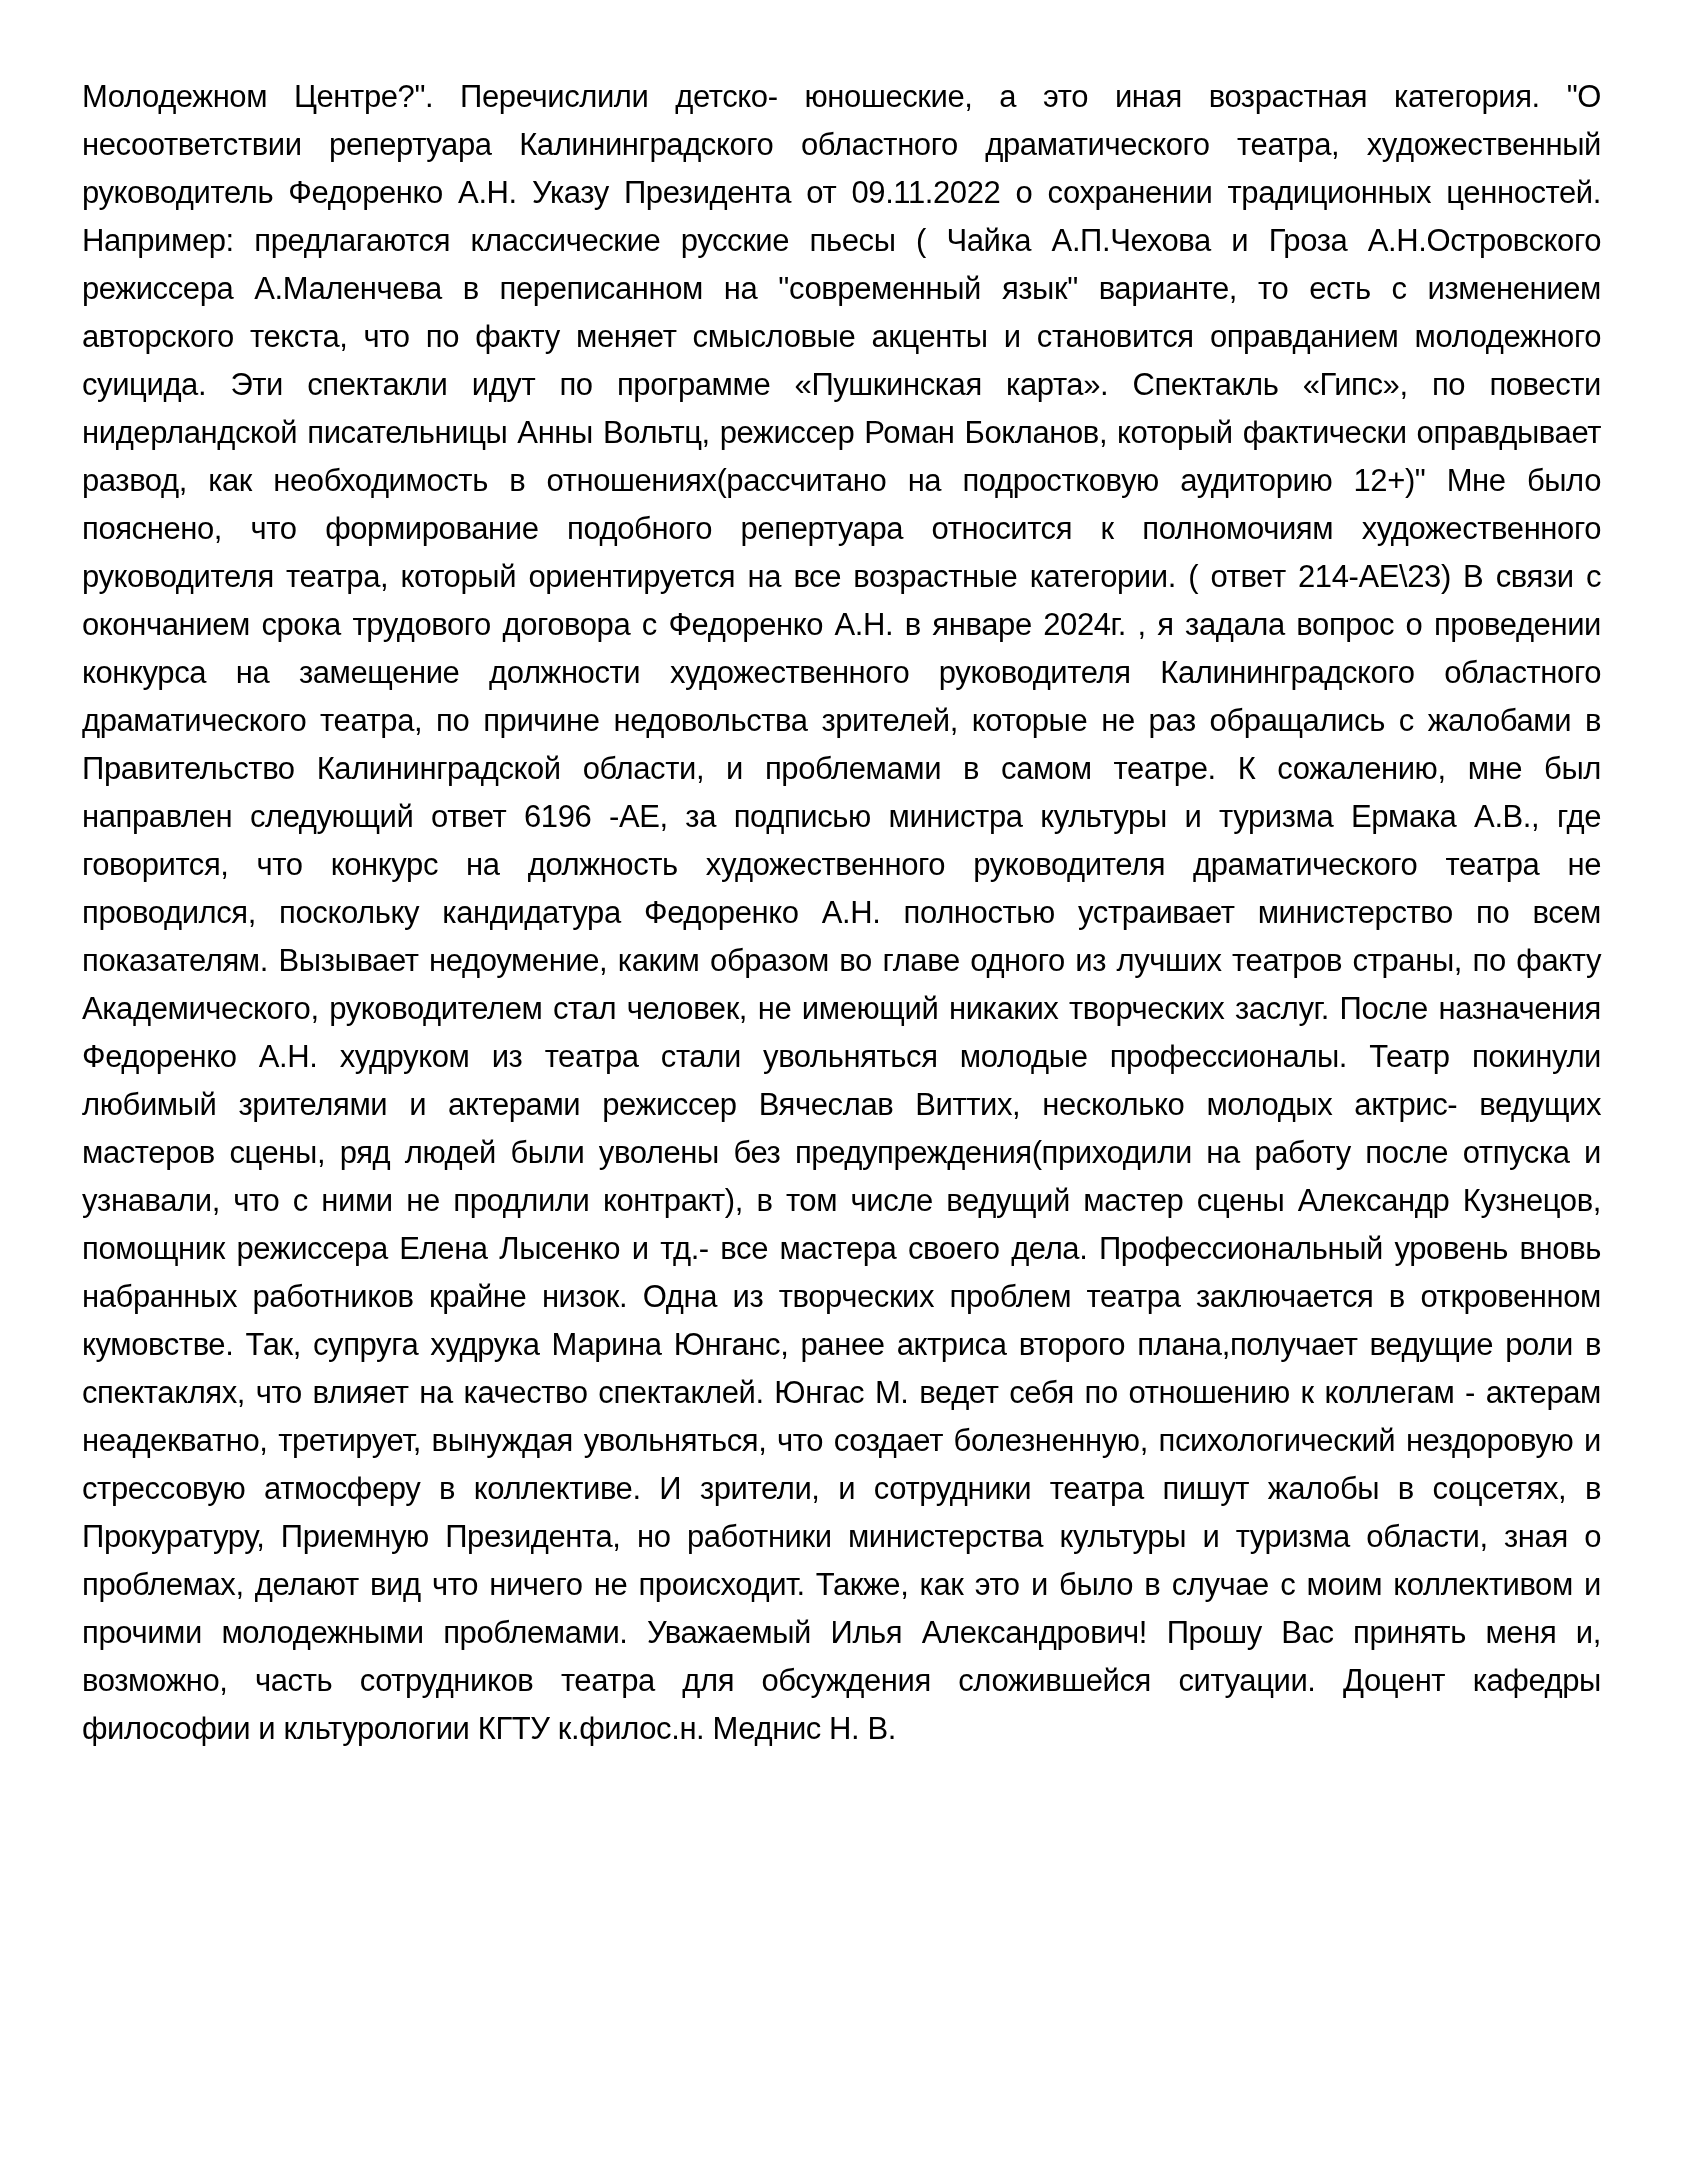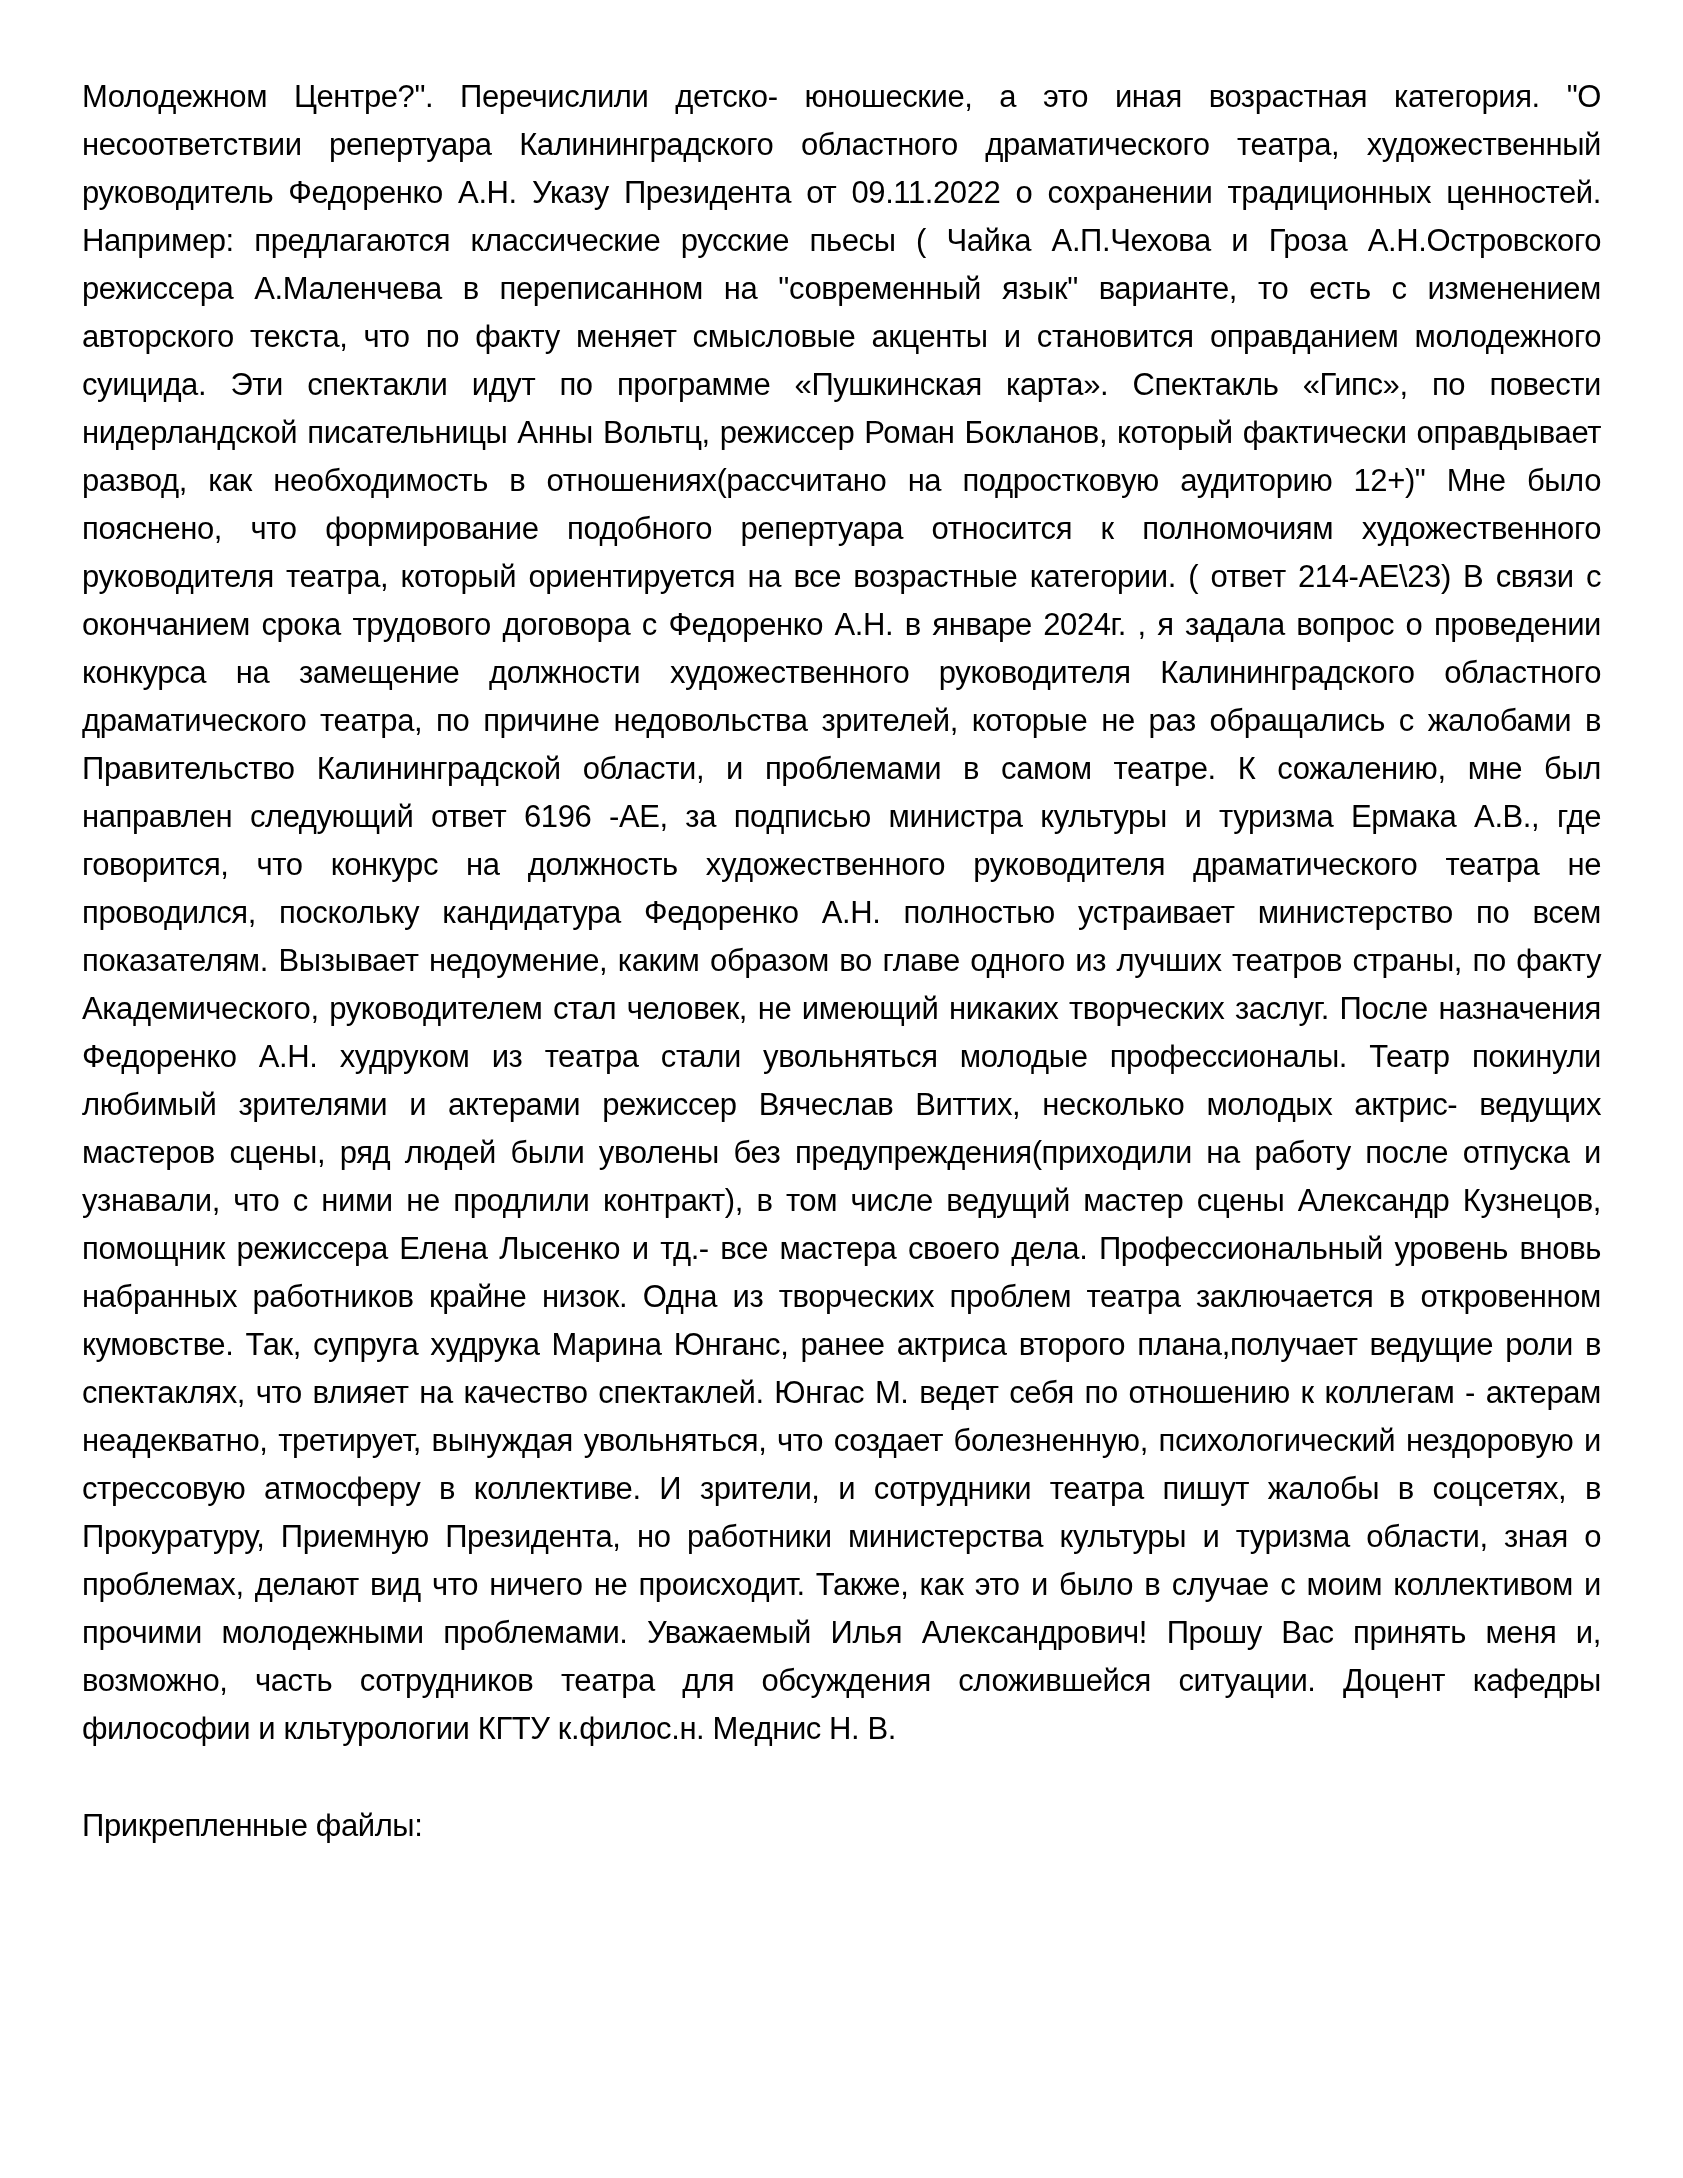--- a/index.html
+++ b/index.html
@@ -38,15 +38,14 @@
     letter-spacing: -0.4px;
     color: #000000;
     text-align: left;
   }
 </style>
 </head>
 <body>
 
 <div class="page">
   <p class="body-text">Молодежном Центре?". Перечислили детско- юношеские, а это иная возрастная категория. "О несоответствии репертуара Калининградского областного драматического театра, художественный руководитель Федоренко А.Н. Указу Президента от 09.11.2022 о сохранении традиционных ценностей. Например: предлагаются классические русские пьесы ( Чайка А.П.Чехова и Гроза А.Н.Островского режиссера А.Маленчева в переписанном на "современный язык" варианте, то есть с изменением авторского текста, что по факту меняет смысловые акценты и становится оправданием молодежного суицида. Эти спектакли идут по программе «Пушкинская карта». Спектакль «Гипс», по повести нидерландской писательницы Анны Вольтц, режиссер Роман Бокланов, который фактически оправдывает развод, как необходимость в отношениях(рассчитано на подростковую аудиторию 12+)" Мне было пояснено, что формирование подобного репертуара относится к полномочиям художественного руководителя театра, который ориентируется на все возрастные категории. ( ответ 214-АЕ\23) В связи с окончанием срока трудового договора с Федоренко А.Н. в январе 2024г. , я задала вопрос о проведении конкурса на замещение должности художественного руководителя Калининградского областного драматического театра, по причине недовольства зрителей, которые не раз обращались с жалобами в Правительство Калининградской области, и проблемами в самом театре. К сожалению, мне был направлен следующий ответ 6196 -АЕ, за подписью министра культуры и туризма Ермака А.В., где говорится, что конкурс на должность художественного руководителя драматического театра не проводился, поскольку кандидатура Федоренко А.Н. полностью устраивает министерство по всем показателям. Вызывает недоумение, каким образом во главе одного из лучших театров страны, по факту Академического, руководителем стал человек, не имеющий никаких творческих заслуг. После назначения Федоренко А.Н. худруком из театра стали увольняться молодые профессионалы. Театр покинули любимый зрителями и актерами режиссер Вячеслав Виттих, несколько молодых актрис- ведущих мастеров сцены, ряд людей были уволены без предупреждения(приходили на работу после отпуска и узнавали, что с ними не продлили контракт), в том числе ведущий мастер сцены Александр Кузнецов, помощник режиссера Елена Лысенко и тд.- все мастера своего дела. Профессиональный уровень вновь набранных работников крайне низок. Одна из творческих проблем театра заключается в откровенном кумовстве. Так, супруга худрука Марина Юнганс, ранее актриса второго плана,получает ведущие роли в спектаклях, что влияет на качество спектаклей. Юнгас М. ведет себя по отношению к коллегам - актерам неадекватно, третирует, вынуждая увольняться, что создает болезненную, психологический нездоровую и стрессовую атмосферу в коллективе. И зрители, и сотрудники театра пишут жалобы в соцсетях, в Прокуратуру, Приемную Президента, но работники министерства культуры и туризма области, зная о проблемах, делают вид что ничего не происходит. Также, как это и было в случае с моим коллективом и прочими молодежными проблемами. Уважаемый Илья Александрович! Прошу Вас принять меня и, возможно, часть сотрудников театра для обсуждения сложившейся ситуации. Доцент кафедры философии и кльтурологии КГТУ к.филос.н. Меднис Н. В.</p>
-  <p class="attachments-label">Прикрепленные файлы:</p>
 </div>
 
 
 </body></html>

